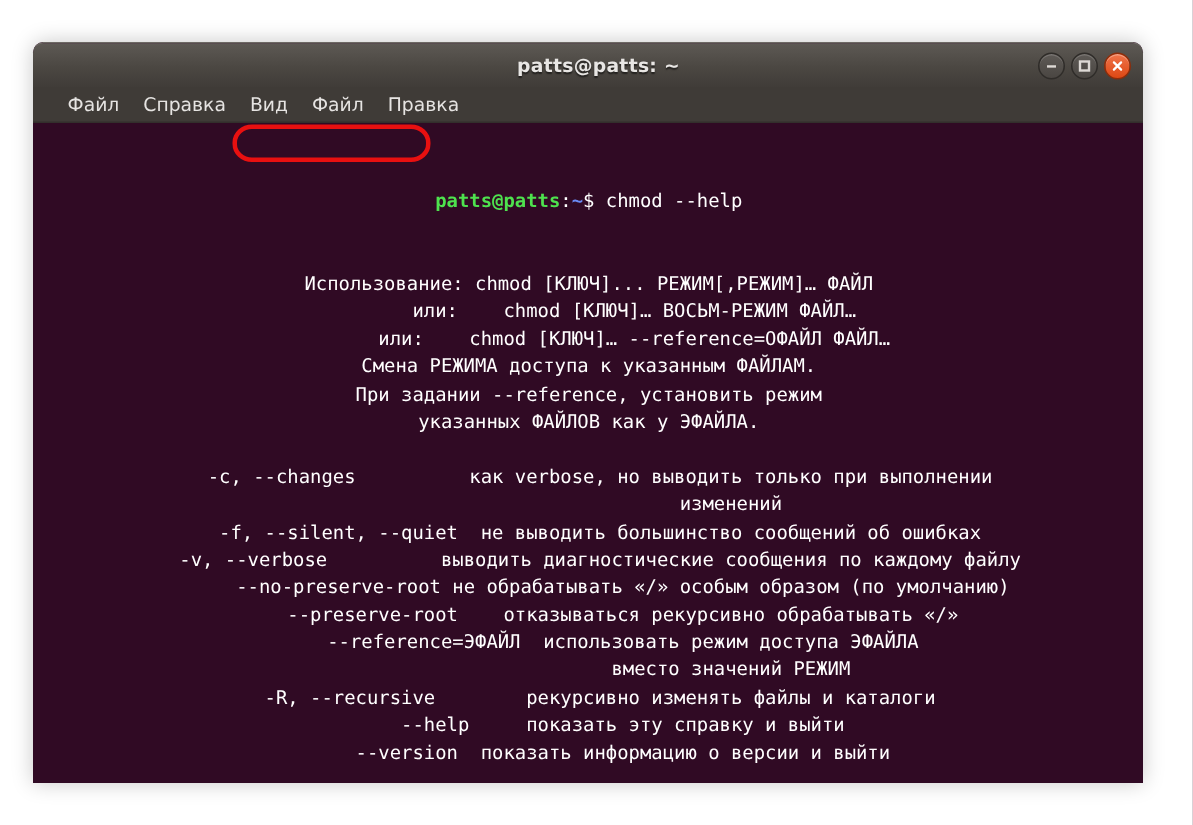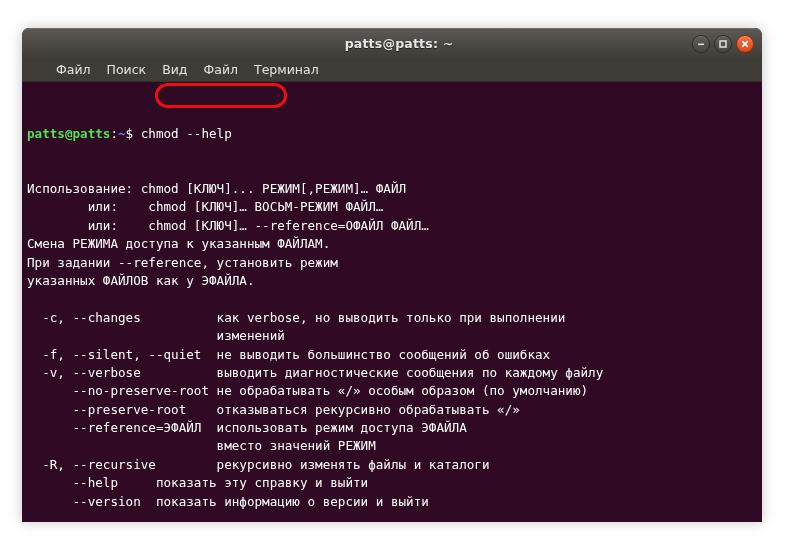--- a/index.html
+++ b/index.html
@@ -82,41 +82,42 @@
     box-shadow: inset 0 1px 0 rgba(255,255,255,0.3);
   }
   .winbtn svg { display: block; }
 
   
   .menubar {
     height: 24px;
     background: #3f3b37;
     display: flex;
     align-items: flex-end;
-    padding-left: 26px;
+    padding-left: 15px;
     box-sizing: border-box;
     border-bottom: 1px solid #332f2c;
   }
   .menuitem {
     color: #e6e4e2;
     font-size: 12.5px;
     font-family: "DejaVu Sans", sans-serif;
     padding: 0 8px;
     line-height: 23px;
     white-space: nowrap;
   }
 
   
   .terminal {
     position: relative;
     background: #300a24;
     height: 440px;
     padding: 6px 4px 0 5px;
     box-sizing: border-box;
     overflow: hidden;
+    text-align: center;
   }
   .term-lines {
     font-family: "DejaVu Sans Mono", monospace;
     font-size: 12.6px;
     line-height: 18.4px;
     color: #ffffff;
     white-space: pre;
     letter-spacing: 0px;
   }
   .term-lines .line { height: 18.4px; }
@@ -160,24 +161,24 @@
         <div class="winbtn close">
           <svg width="10" height="10" viewBox="0 0 10 10">
             <path d="M2.6 2.6 L7.4 7.4 M7.4 2.6 L2.6 7.4" stroke="#ffffff" stroke-width="1.5" stroke-linecap="round"></path>
           </svg>
         </div>
       </div>
     </div>
 
     <div class="menubar">
       <div class="menuitem">Файл</div>
-      <div class="menuitem">Поиск</div>
+      <div class="menuitem">Справка</div>
       <div class="menuitem">Вид</div>
       <div class="menuitem">Файл</div>
-      <div class="menuitem">Терминал</div>
+      <div class="menuitem">Правка</div>
     </div>
 
     <div class="terminal">
       <div class="term-lines">
         <div class="line"><span class="c-green">patts@patts</span><span class="c-white">:</span><span class="c-blue">~</span><span class="c-white">$</span><span class="c-white"> chmod --help</span></div>
         <div><div class="line">Использование: chmod [КЛЮЧ]... РЕЖИМ[,РЕЖИМ]… ФАЙЛ</div><div class="line">        или:    chmod [КЛЮЧ]… ВОСЬМ-РЕЖИМ ФАЙЛ…</div><div class="line">        или:    chmod [КЛЮЧ]… --reference=ОФАЙЛ ФАЙЛ…</div><div class="line">Смена РЕЖИМА доступа к указанным ФАЙЛАМ.</div><div class="line">При задании --reference, установить режим</div><div class="line">указанных ФАЙЛОВ как у ЭФАЙЛА.</div><div class="line">&nbsp;</div><div class="line">  -c, --changes          как verbose, но выводить только при выполнении</div><div class="line">                         изменений</div><div class="line">  -f, --silent, --quiet  не выводить большинство сообщений об ошибках</div><div class="line">  -v, --verbose          выводить диагностические сообщения по каждому файлу</div><div class="line">      --no-preserve-root не обрабатывать «/» особым образом (по умолчанию)</div><div class="line">      --preserve-root    отказываться рекурсивно обрабатывать «/»</div><div class="line">      --reference=ЭФАЙЛ  использовать режим доступа ЭФАЙЛА</div><div class="line">                         вместо значений РЕЖИМ</div><div class="line">  -R, --recursive        рекурсивно изменять файлы и каталоги</div><div class="line">      --help     показать эту справку и выйти</div><div class="line">      --version  показать информацию о версии и выйти</div><div class="line">&nbsp;</div></div>
       </div>
       <div class="annot-ellipse"></div>
     </div>
 

